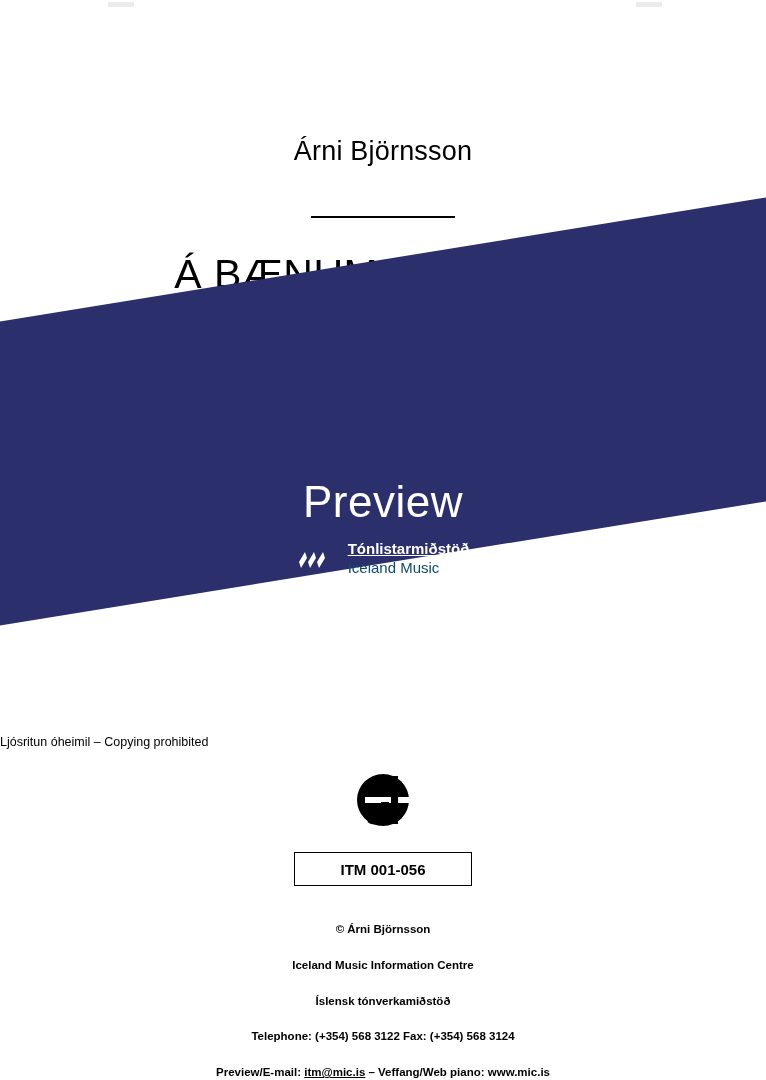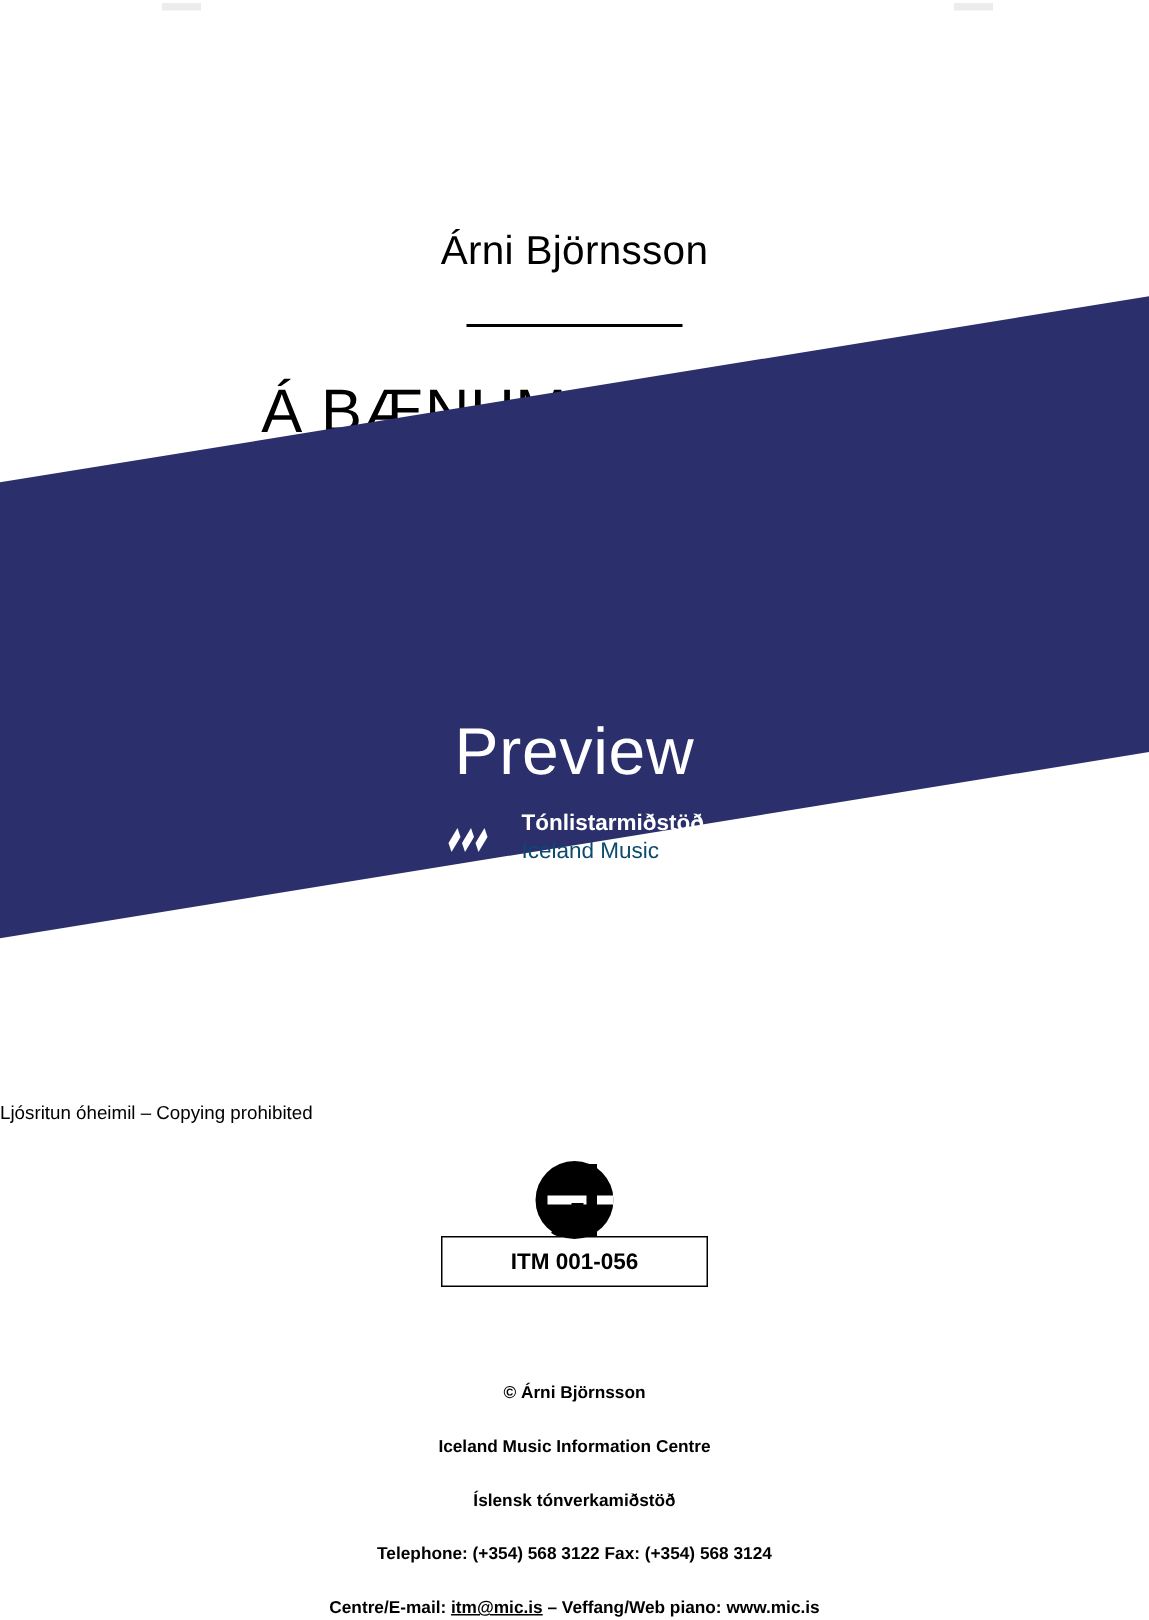--- a/index.html
+++ b/index.html
@@ -27,21 +27,21 @@
     position: absolute;
     top: 2px;
     height: 5px;
     background: #ececec;
   }
   .artifact.a1 { left: 108px; width: 26px; }
   .artifact.a2 { left: 636px; width: 26px; }
 
   .composer {
     position: absolute;
-    top: 152px;
+    top: 136px;
     left: 0;
     width: 100%;
     text-align: center;
     font-size: 27px;
     letter-spacing: 0.2px;
   }
 
   .rule {
     position: absolute;
     top: 216px;
@@ -104,21 +104,21 @@
     display: flex;
     align-items: center;
     justify-content: center;
     gap: 9px;
   }
   .band-logo svg { display: block; }
   .band-logo-text {
     text-align: left;
     line-height: 1.16;
   }
-  .band-logo-text .l1 { font-size: 15px; font-weight: bold; }
+  .band-logo-text .l1 { font-size: 15px; font-weight: bold; text-decoration: underline; }
   .band-logo-text .l2 { font-size: 15px; font-weight: normal; color: #0c4a6e; }
 
   .copy-note {
     position: absolute;
     top: 735px;
     left: 0;
     width: 100%;
     text-align: left;
     font-size: 12.5px;
   }
@@ -127,21 +127,21 @@
     position: absolute;
     top: 768px;
     left: 50%;
     transform: translateX(-50%);
     width: 64px;
     height: 64px;
   }
 
   .itm-box {
     position: absolute;
-    top: 824px;
+    top: 852px;
     left: 50%;
     transform: translateX(-50%);
     width: 178px;
     height: 34px;
     border: 1.5px solid #000;
     box-sizing: border-box;
     display: flex;
     align-items: center;
     justify-content: center;
     font-size: 15px;
@@ -221,16 +221,16 @@
 
   <div class="itm-box">
     <span>ITM 001-056</span>
   </div>
 
   <div class="footer">
     <div class="line">© Árni Björnsson</div>
     <div class="line">Iceland Music Information Centre</div>
     <div class="line">Íslensk tónverkamiðstöð</div>
     <div class="line">Telephone: (+354) 568 3122  Fax: (+354) 568 3124</div>
-    <div class="line"><span>Centre/E-mail: </span><span class="linkish">itm@mic.is</span><span> – Veffang/Web piano: </span><span>www.mic.is</span></div>
+    <div class="line"><span>Preview/E-mail: </span><span class="linkish">itm@mic.is</span><span> – Veffang/Web piano: </span><span>www.mic.is</span></div>
   </div>
 
 </div>
 
 </body></html>

